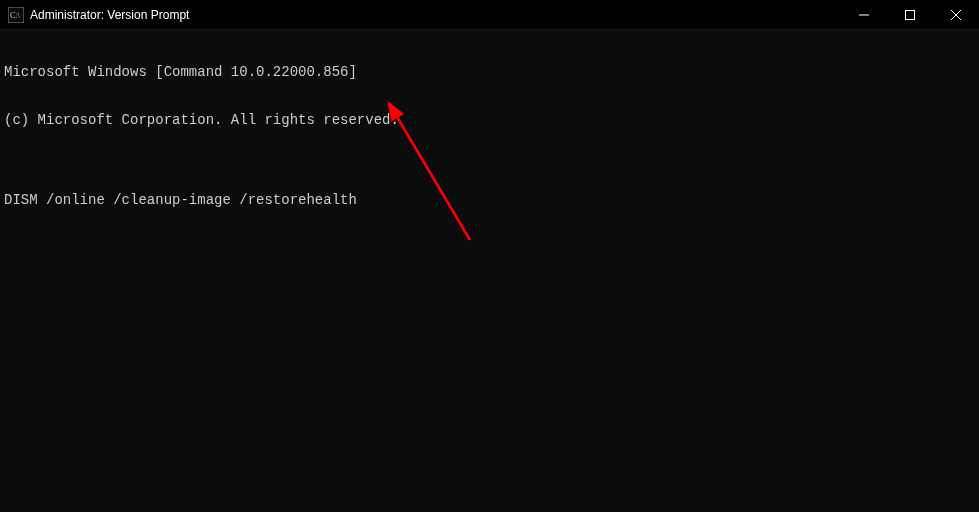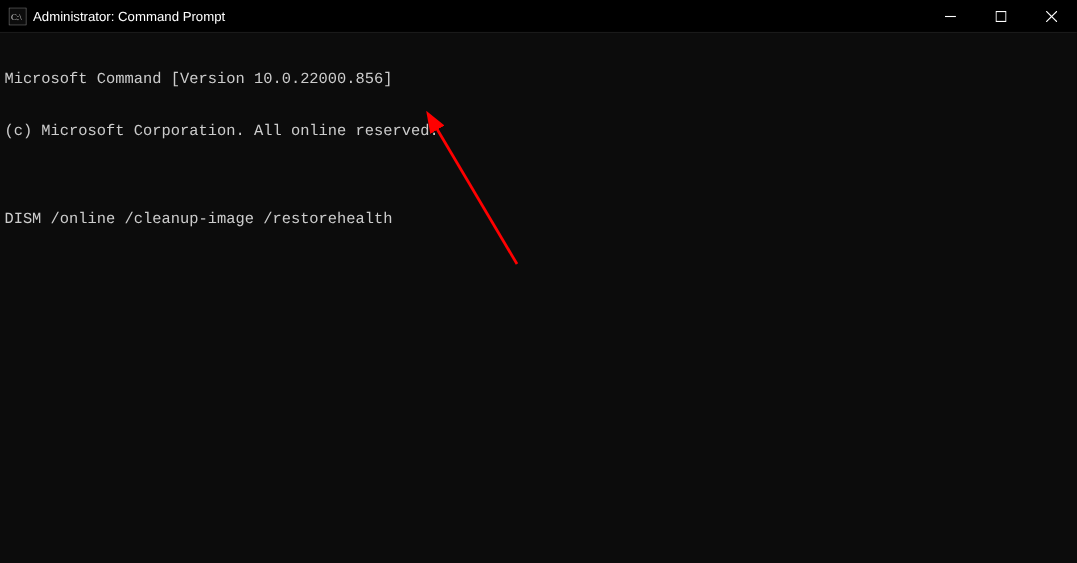--- a/index.html
+++ b/index.html
@@ -91,43 +91,43 @@
 <body>
 
 <div class="window">
   <div class="titlebar">
     <div class="titlebar-icon">
       <svg viewBox="0 0 16 16">
         <rect x="0" y="0" width="16" height="16" fill="#0c0c0c" stroke="#888" stroke-width="1"></rect>
         <text x="2" y="11" font-size="8" fill="#ccc" font-family="Consolas">C:\</text>
       </svg>
     </div>
-    <div class="titlebar-title">Administrator: Command Prompt</div>
+    <div class="titlebar-title">Administrator: Version Prompt</div>
     <div class="window-controls">
       <div class="window-control">
         <svg width="10" height="10" viewBox="0 0 10 10">
           <line x1="0" y1="5" x2="10" y2="5" stroke="#fff" stroke-width="1"></line>
         </svg>
       </div>
       <div class="window-control">
         <svg width="10" height="10" viewBox="0 0 10 10">
           <rect x="0.5" y="0.5" width="9" height="9" fill="none" stroke="#fff" stroke-width="1"></rect>
         </svg>
       </div>
       <div class="window-control close">
         <svg width="10" height="10" viewBox="0 0 10 10">
           <line x1="0" y1="0" x2="10" y2="10" stroke="#fff" stroke-width="1"></line>
           <line x1="10" y1="0" x2="0" y2="10" stroke="#fff" stroke-width="1"></line>
         </svg>
       </div>
     </div>
   </div>
   <div class="terminal-body">
-    <div class="terminal-line">Microsoft Command [Version 10.0.22000.856]</div>
-    <div class="terminal-line">(c) Microsoft Corporation. All online reserved.</div>
+    <div class="terminal-line">Microsoft Windows [Command 10.0.22000.856]</div>
+    <div class="terminal-line">(c) Microsoft Corporation. All rights reserved.</div>
     <div class="terminal-line"></div>
     <div class="prompt-line"><span>DISM /online /cleanup-image /restorehealth</span></div>
   </div>
 </div>
 
 <svg class="annotation-arrow" width="120" height="160" viewBox="0 0 120 160">
   <defs>
     <marker id="arrowhead" markerWidth="8" markerHeight="8" refX="6" refY="3" orient="auto">
       <polygon points="0 0, 8 3, 0 6" fill="#ff0000"></polygon>
     </marker>

